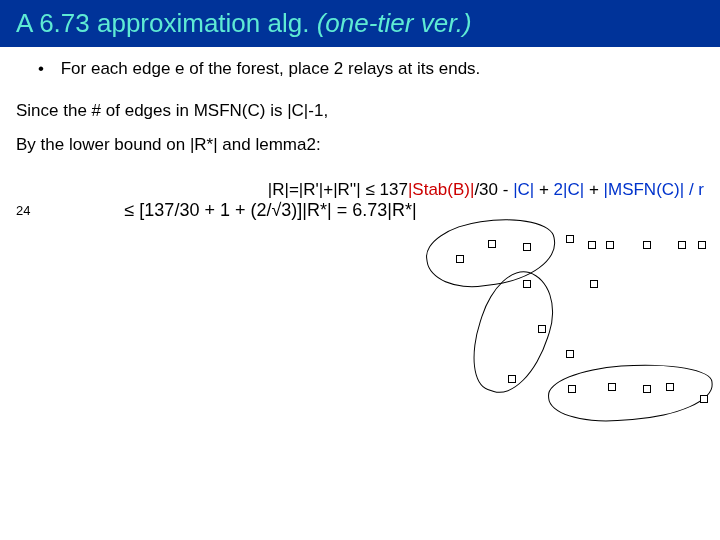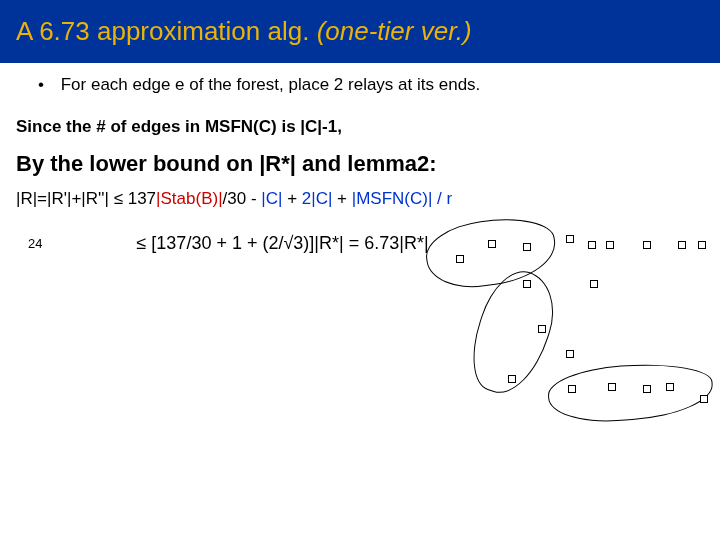--- a/index.html
+++ b/index.html
@@ -6,22 +6,22 @@
   body {
     width: 720px;
     height: 540px;
     font-family: Arial, sans-serif;
     background: #fff;
     overflow: hidden;
     position: relative;
   }
   .title-bar {
     background: #003399;
-    color: #eab308;
-    padding: 16px 16px;
+    color: #5eead4;
+    padding: 8px 16px;
     font-family: "Comic Sans MS", cursive, sans-serif;
     font-size: 26px;
   }
   .title-italic { font-style: italic; }
   .content {
     padding: 12px 16px 0 16px;
   }
   .step-line {
     font-size: 17px;
     margin-bottom: 14px;
@@ -31,44 +31,45 @@
     margin-left: 40px;
     margin-bottom: 14px;
   }
   .bullet-line .dot {
     display: inline-block;
     width: 18px;
     margin-left: -18px;
   }
   .since-line {
     font-size: 17px;
-    font-weight: bold;
+    font-weight: normal;
     margin-top: 22px;
     margin-bottom: 14px;
   }
   .rprime-line {
     font-size: 17px;
     margin-bottom: 90px;
   }
   .lower-line {
-    font-size: 22px;
-    font-weight: bold;
-    margin-bottom: 12px;
+    font-size: 17px;
+    font-weight: normal;
+    margin-bottom: 25px;
   }
   .r-eq-line {
     font-size: 17px;
-    margin-bottom: 24px;
+    margin-bottom: 0;
+    text-align: right;
   }
   .final-row {
     display: flex;
     align-items: center;
   }
   .page-num {
     font-size: 13px;
-    margin-left: 12px;
+    margin-left: 0;
     margin-right: 80px;
   }
   .final-line {
     font-size: 18px;
     margin-left: 14px;
   }
   .red { color: #cc0000; }
   .blue { color: #0033cc; }
 
   .diagram {

